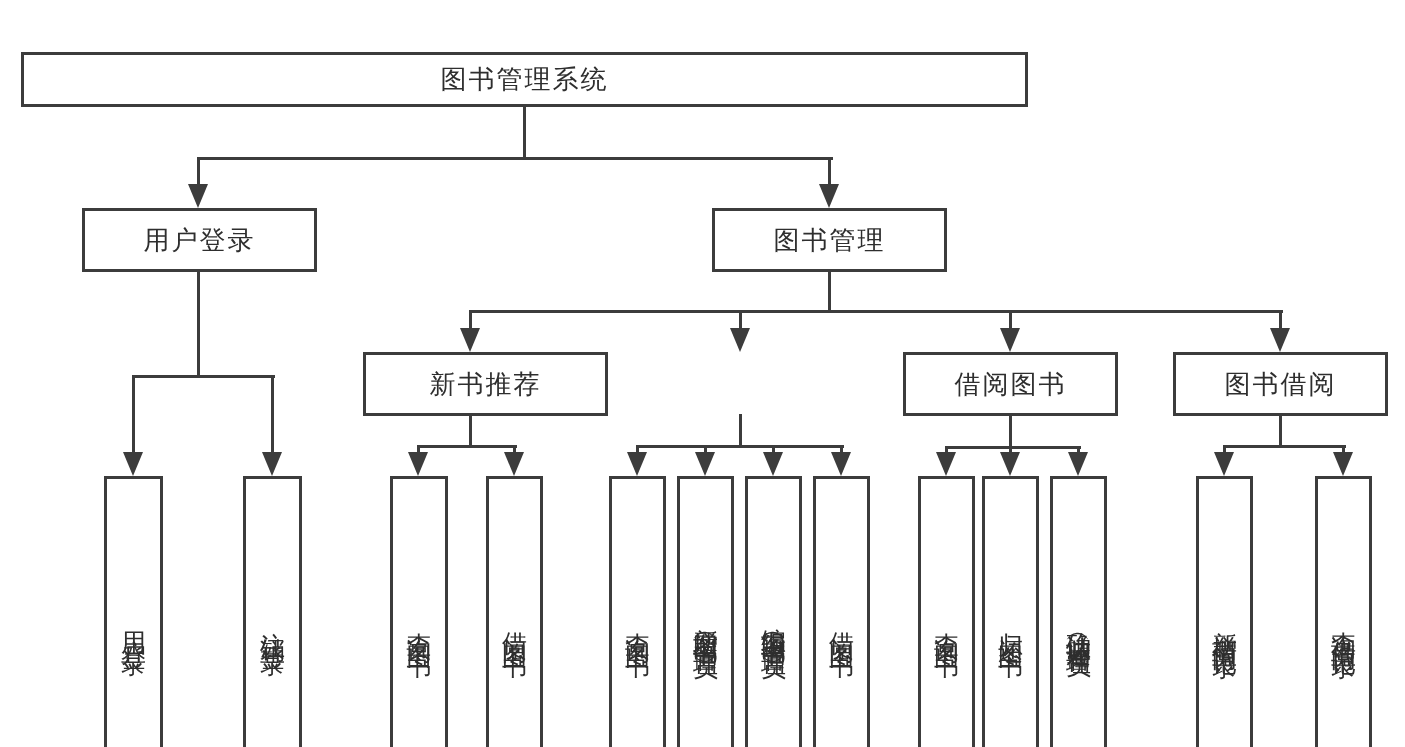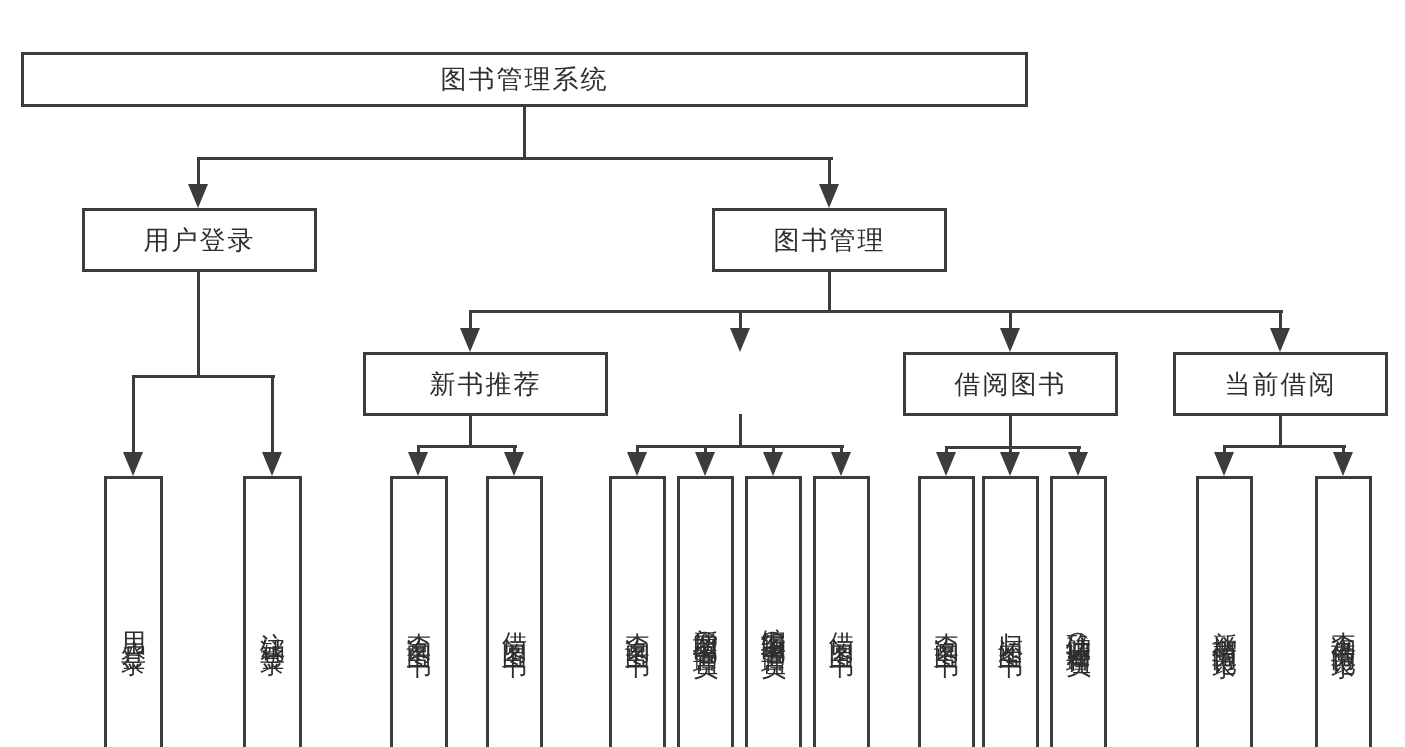--- a/index.html
+++ b/index.html
@@ -124,21 +124,21 @@
     <span>图书管理</span>
   </div>
 
   <div class="box h" style="left:363px;top:313px;width:245px;height:64px;">
     <span>新书推荐</span>
   </div>
   <div class="box h" style="left:903px;top:313px;width:215px;height:64px;">
     <span>借阅图书</span>
   </div>
   <div class="box h" style="left:1173px;top:313px;width:215px;height:64px;">
-    <span>当前借阅</span>
+    <span>图书借阅</span>
   </div>
 
   <div class="box vbox" style="left:104px;top:437px;width:59px;height:300px;">
     <span class="vtext">用户登录</span>
   </div>
   <div class="box vbox" style="left:243px;top:437px;width:59px;height:300px;">
     <span class="vtext">注销登录</span>
   </div>
 
   <div class="box vbox" style="left:390px;top:437px;width:58px;height:300px;">

